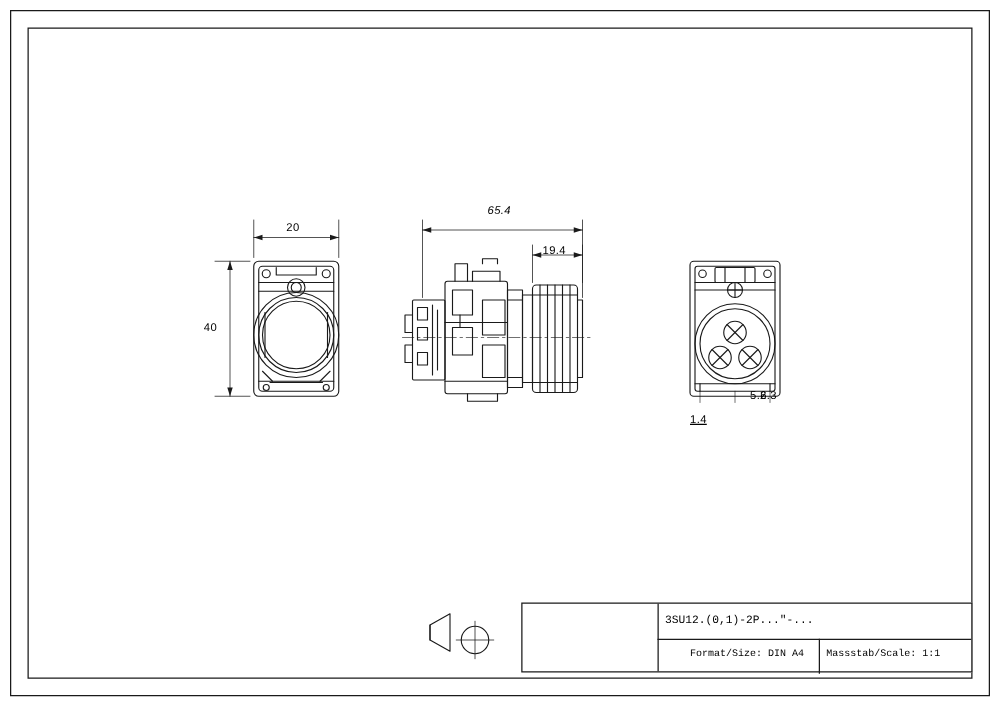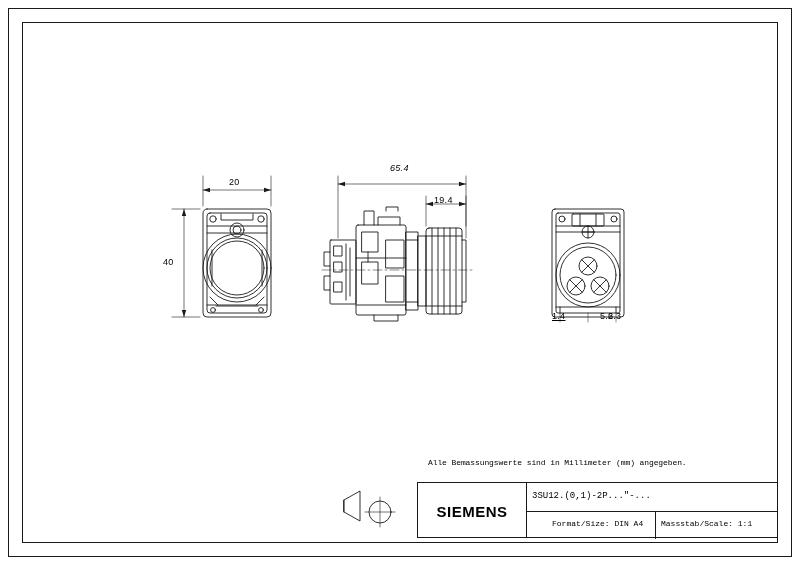--- a/index.html
+++ b/index.html
@@ -285,31 +285,29 @@
       <line x1="365" y1="512" x2="395" y2="512" stroke-width="0.6"></line>
       <line x1="380" y1="497" x2="380" y2="527" stroke-width="0.6"></line>
     </g>
   </svg>
 
   <div class="dim-label" style="left:229px; top:177px;">20</div>
   <div class="dim-label" style="left:163px; top:257px;">40</div>
   <div class="dim-label" style="left:390px; top:163px;font-style:italic;">65.4</div>
   <div class="dim-label" style="left:434px; top:183px;margin-top:12px;">19.4</div>
 
-  <div class="dim-label" style="left:552px; top:311px;text-decoration:underline;">1.4</div>
+  <div class="dim-label" style="left:552px; top:330px;text-decoration:underline;">1.4</div>
   <div class="dim-label" style="left:600px; top:311px;">5.6</div>
   <div class="dim-label" style="left:608px; top:311px;text-align:center;">2.3</div>
 
   <div class="note-block">
-    <div>Alle Bemassungswerte sind in Millimeter (mm) angegeben.</div>
   </div>
 
   <div class="title-block">
     <div class="tb-vline"></div>
     <div class="tb-hline"></div>
     <div class="tb-vline2"></div>
-    <div class="tb-logo">SIEMENS</div>
     <div class="tb-part">3SU12.(0,1)-2P..."-...</div>
     <div class="tb-format">Format/Size: DIN A4</div>
     <div class="tb-scale">Massstab/Scale: 1:1</div>
   </div>
 
 </div>
 
 </body></html>

